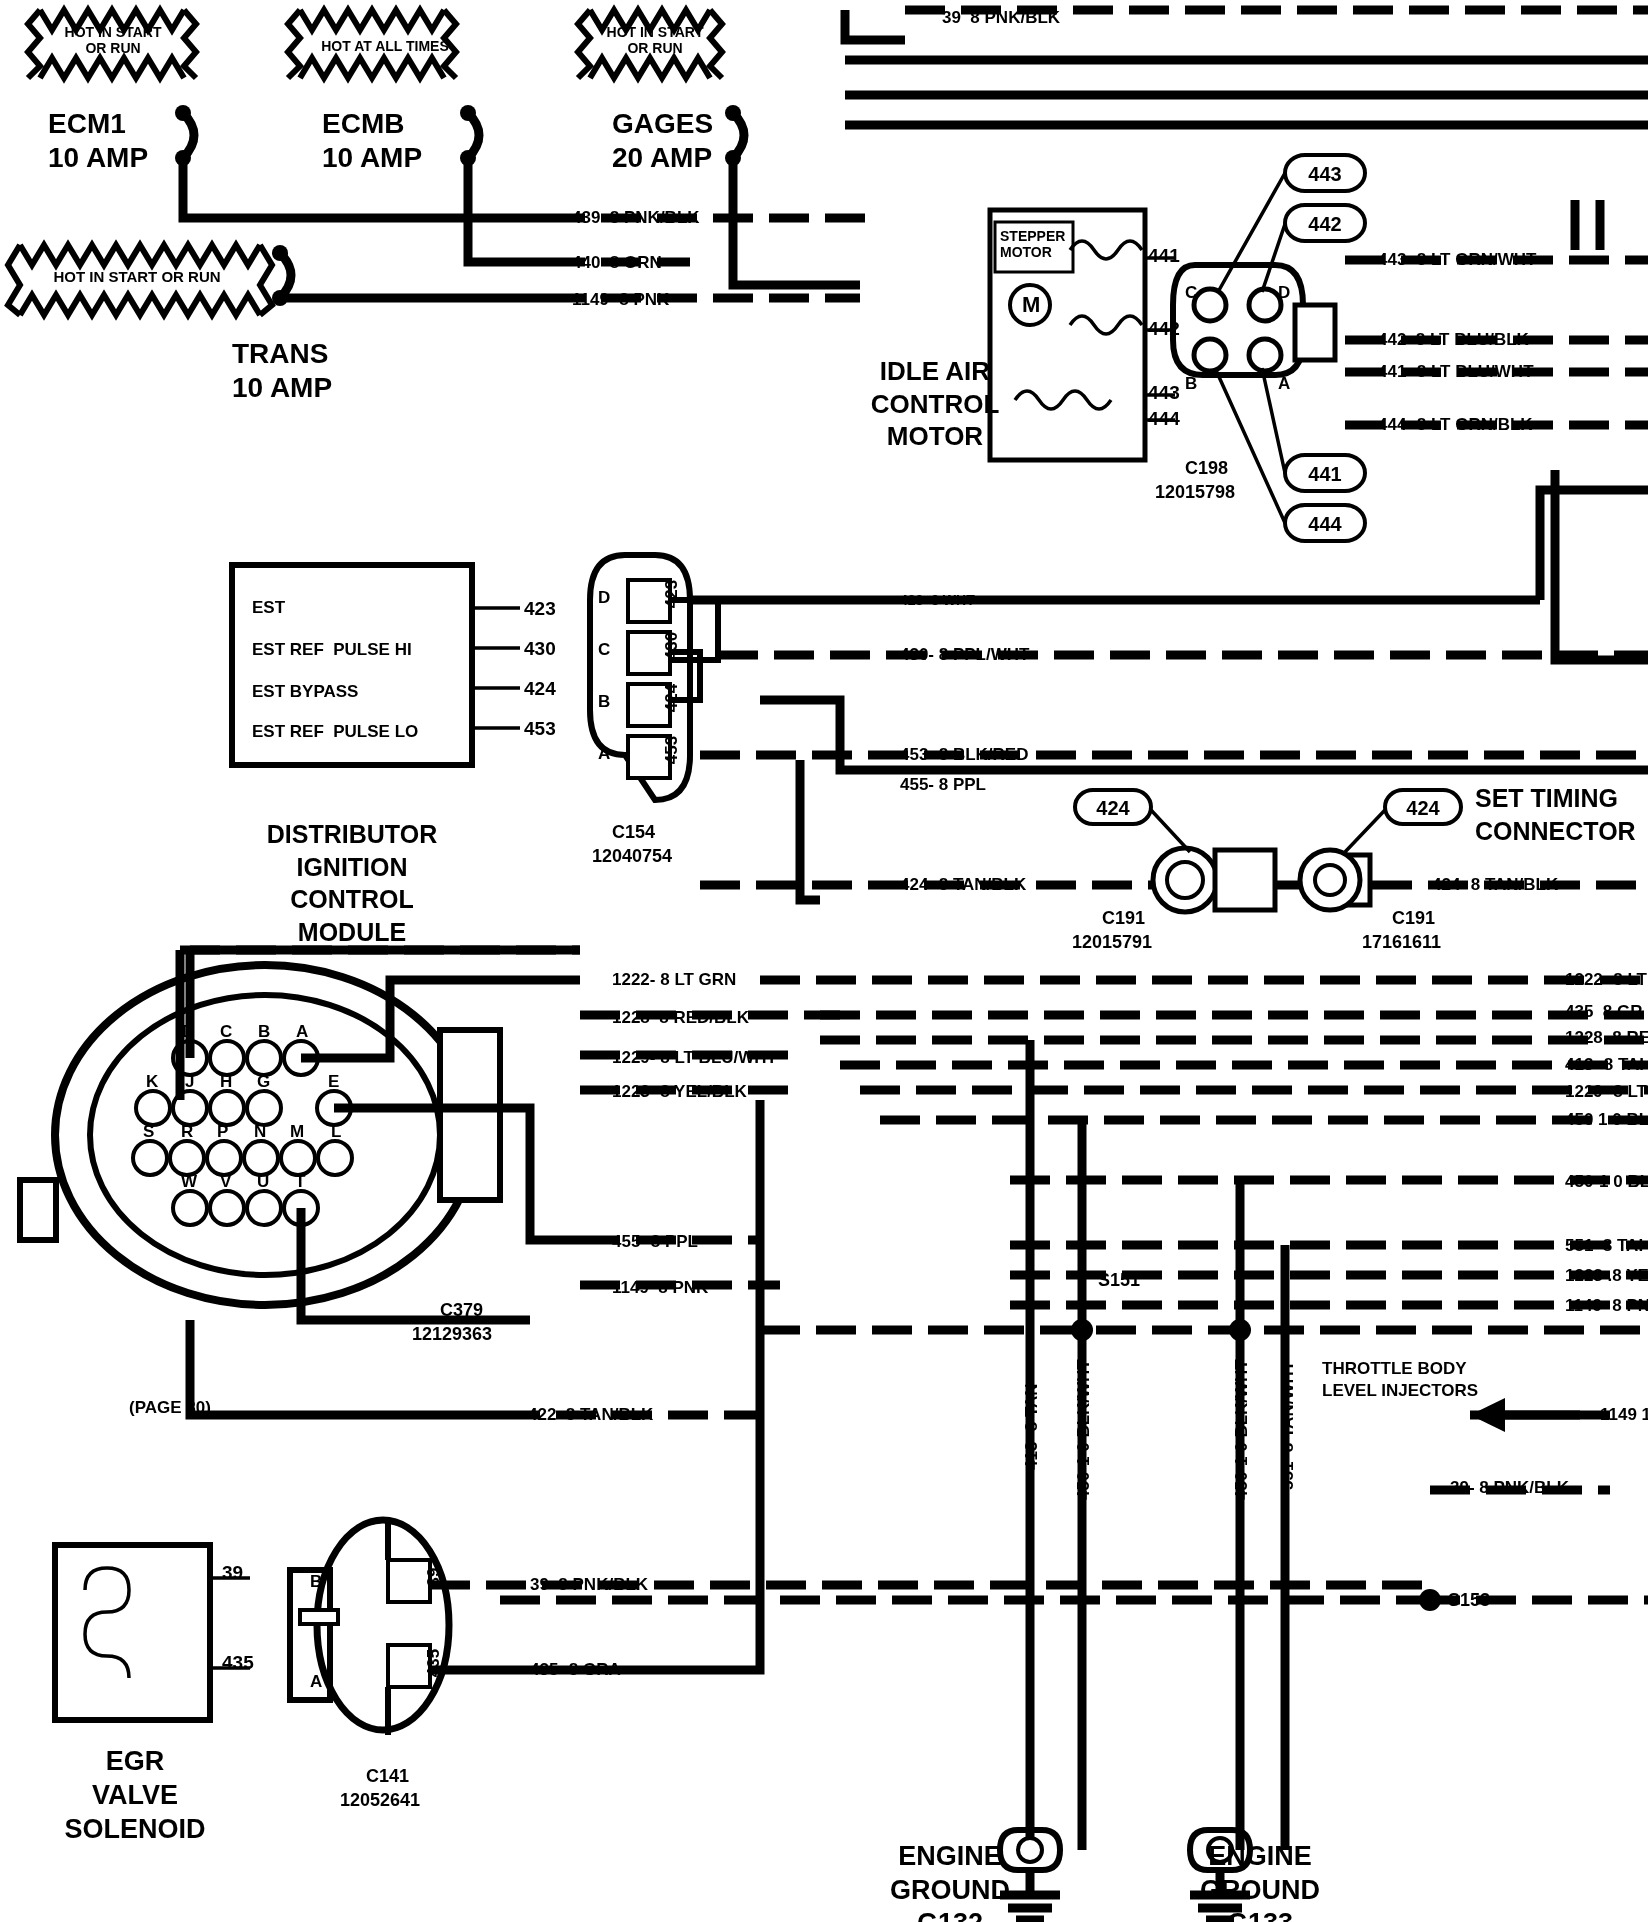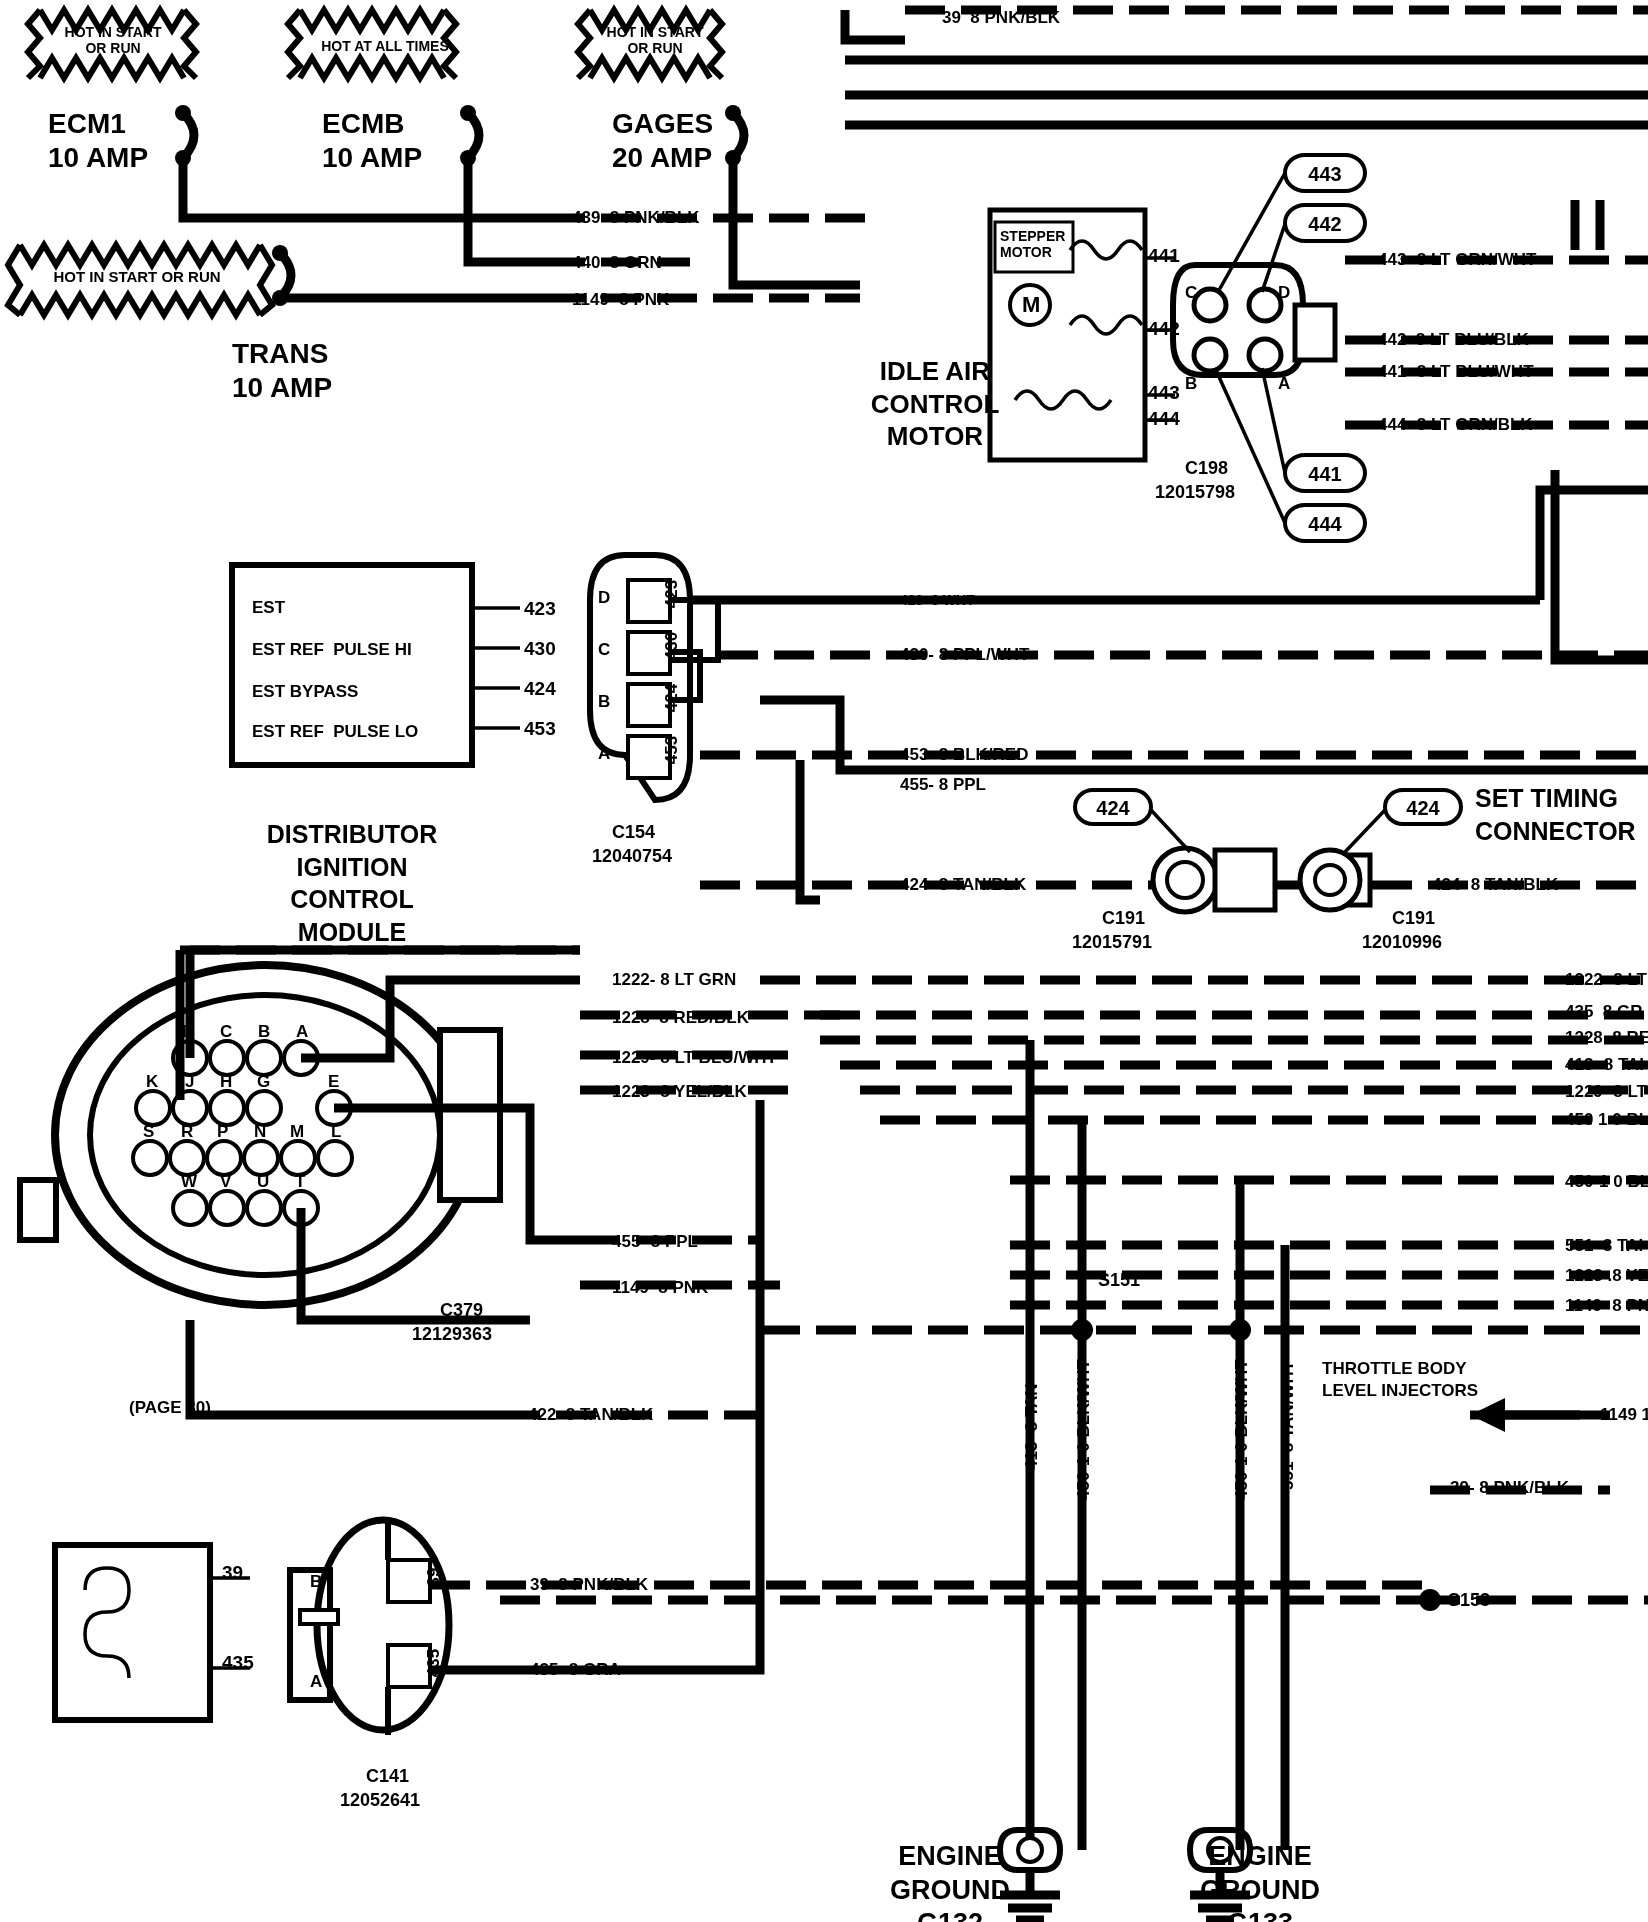--- a/index.html
+++ b/index.html
@@ -329,21 +329,21 @@
 <div class="lbl" style="left:900px;top:875px;font-size:17px;">424- 8 TAN/BLK</div>
 <div class="lbl" style="left:1432px;top:875px;font-size:17px;">424- 8 TAN/BLK</div>
 
 <div class="lbl ctr" style="left:1075px;top:797px;width:76px;font-size:20px;">424</div>
 <div class="lbl ctr" style="left:1385px;top:797px;width:76px;font-size:20px;">424</div>
 <div class="lbl" style="left:1475px;top:782px;font-size:25px;line-height:1.3;">SET TIMING
 CONNECTOR</div>
 <div class="lbl" style="left:1102px;top:908px;font-size:18px;">C191</div>
 <div class="lbl" style="left:1072px;top:932px;font-size:18px;">12015791</div>
 <div class="lbl" style="left:1392px;top:908px;font-size:18px;">C191</div>
-<div class="lbl" style="left:1362px;top:932px;font-size:18px;">12010996</div>
+<div class="lbl" style="left:1362px;top:932px;font-size:18px;">17161611</div>
 
 <div class="lbl" style="left:182px;top:1022px;font-size:17px;">D</div>
 <div class="lbl" style="left:220px;top:1022px;font-size:17px;">C</div>
 <div class="lbl" style="left:258px;top:1022px;font-size:17px;">B</div>
 <div class="lbl" style="left:296px;top:1022px;font-size:17px;">A</div>
 <div class="lbl" style="left:146px;top:1072px;font-size:17px;">K</div>
 <div class="lbl" style="left:185px;top:1072px;font-size:17px;">J</div>
 <div class="lbl" style="left:220px;top:1072px;font-size:17px;">H</div>
 <div class="lbl" style="left:257px;top:1072px;font-size:17px;">G</div>
 <div class="lbl" style="left:328px;top:1072px;font-size:17px;">E</div>
@@ -388,20 +388,23 @@
 <div class="lbl" style="left:1322px;top:1358px;font-size:17px;line-height:1.3;">THROTTLE BODY
 LEVEL INJECTORS</div>
 
 <div class="lbl vert" style="left:1022px;top:1470px;font-size:17px;">413- 8 TAN</div>
 <div class="lbl vert" style="left:1074px;top:1500px;font-size:17px;">450-1 0 BLK/WHT</div>
 <div class="lbl vert" style="left:1232px;top:1500px;font-size:17px;">450-1 0 BLK/WHT</div>
 <div class="lbl vert" style="left:1278px;top:1490px;font-size:17px;">551  8 TAN/WHT</div>
 
 <div class="lbl" style="left:222px;top:1562px;font-size:19px;">39</div>
 <div class="lbl" style="left:222px;top:1652px;font-size:19px;">435</div>
+<div class="lbl ctr" style="left:40px;top:1745px;width:190px;font-size:27px;line-height:1.25;">EGR
+VALVE
+SOLENOID</div>
 <div class="lbl ctr vert" style="left:424px;top:1598px;width:42px;font-size:17px;">39</div>
 <div class="lbl ctr vert" style="left:424px;top:1684px;width:42px;font-size:17px;">435</div>
 <div class="lbl" style="left:310px;top:1572px;font-size:17px;">B</div>
 <div class="lbl" style="left:310px;top:1672px;font-size:17px;">A</div>
 <div class="lbl" style="left:366px;top:1766px;font-size:18px;">C141</div>
 <div class="lbl" style="left:340px;top:1790px;font-size:18px;">12052641</div>
 <div class="lbl" style="left:530px;top:1575px;font-size:17px;">39  8 PNK/BLK</div>
 <div class="lbl" style="left:530px;top:1660px;font-size:17px;">435- 8 GRA</div>
 
 <div class="lbl ctr" style="left:850px;top:1840px;width:200px;font-size:27px;line-height:1.25;">ENGINE

